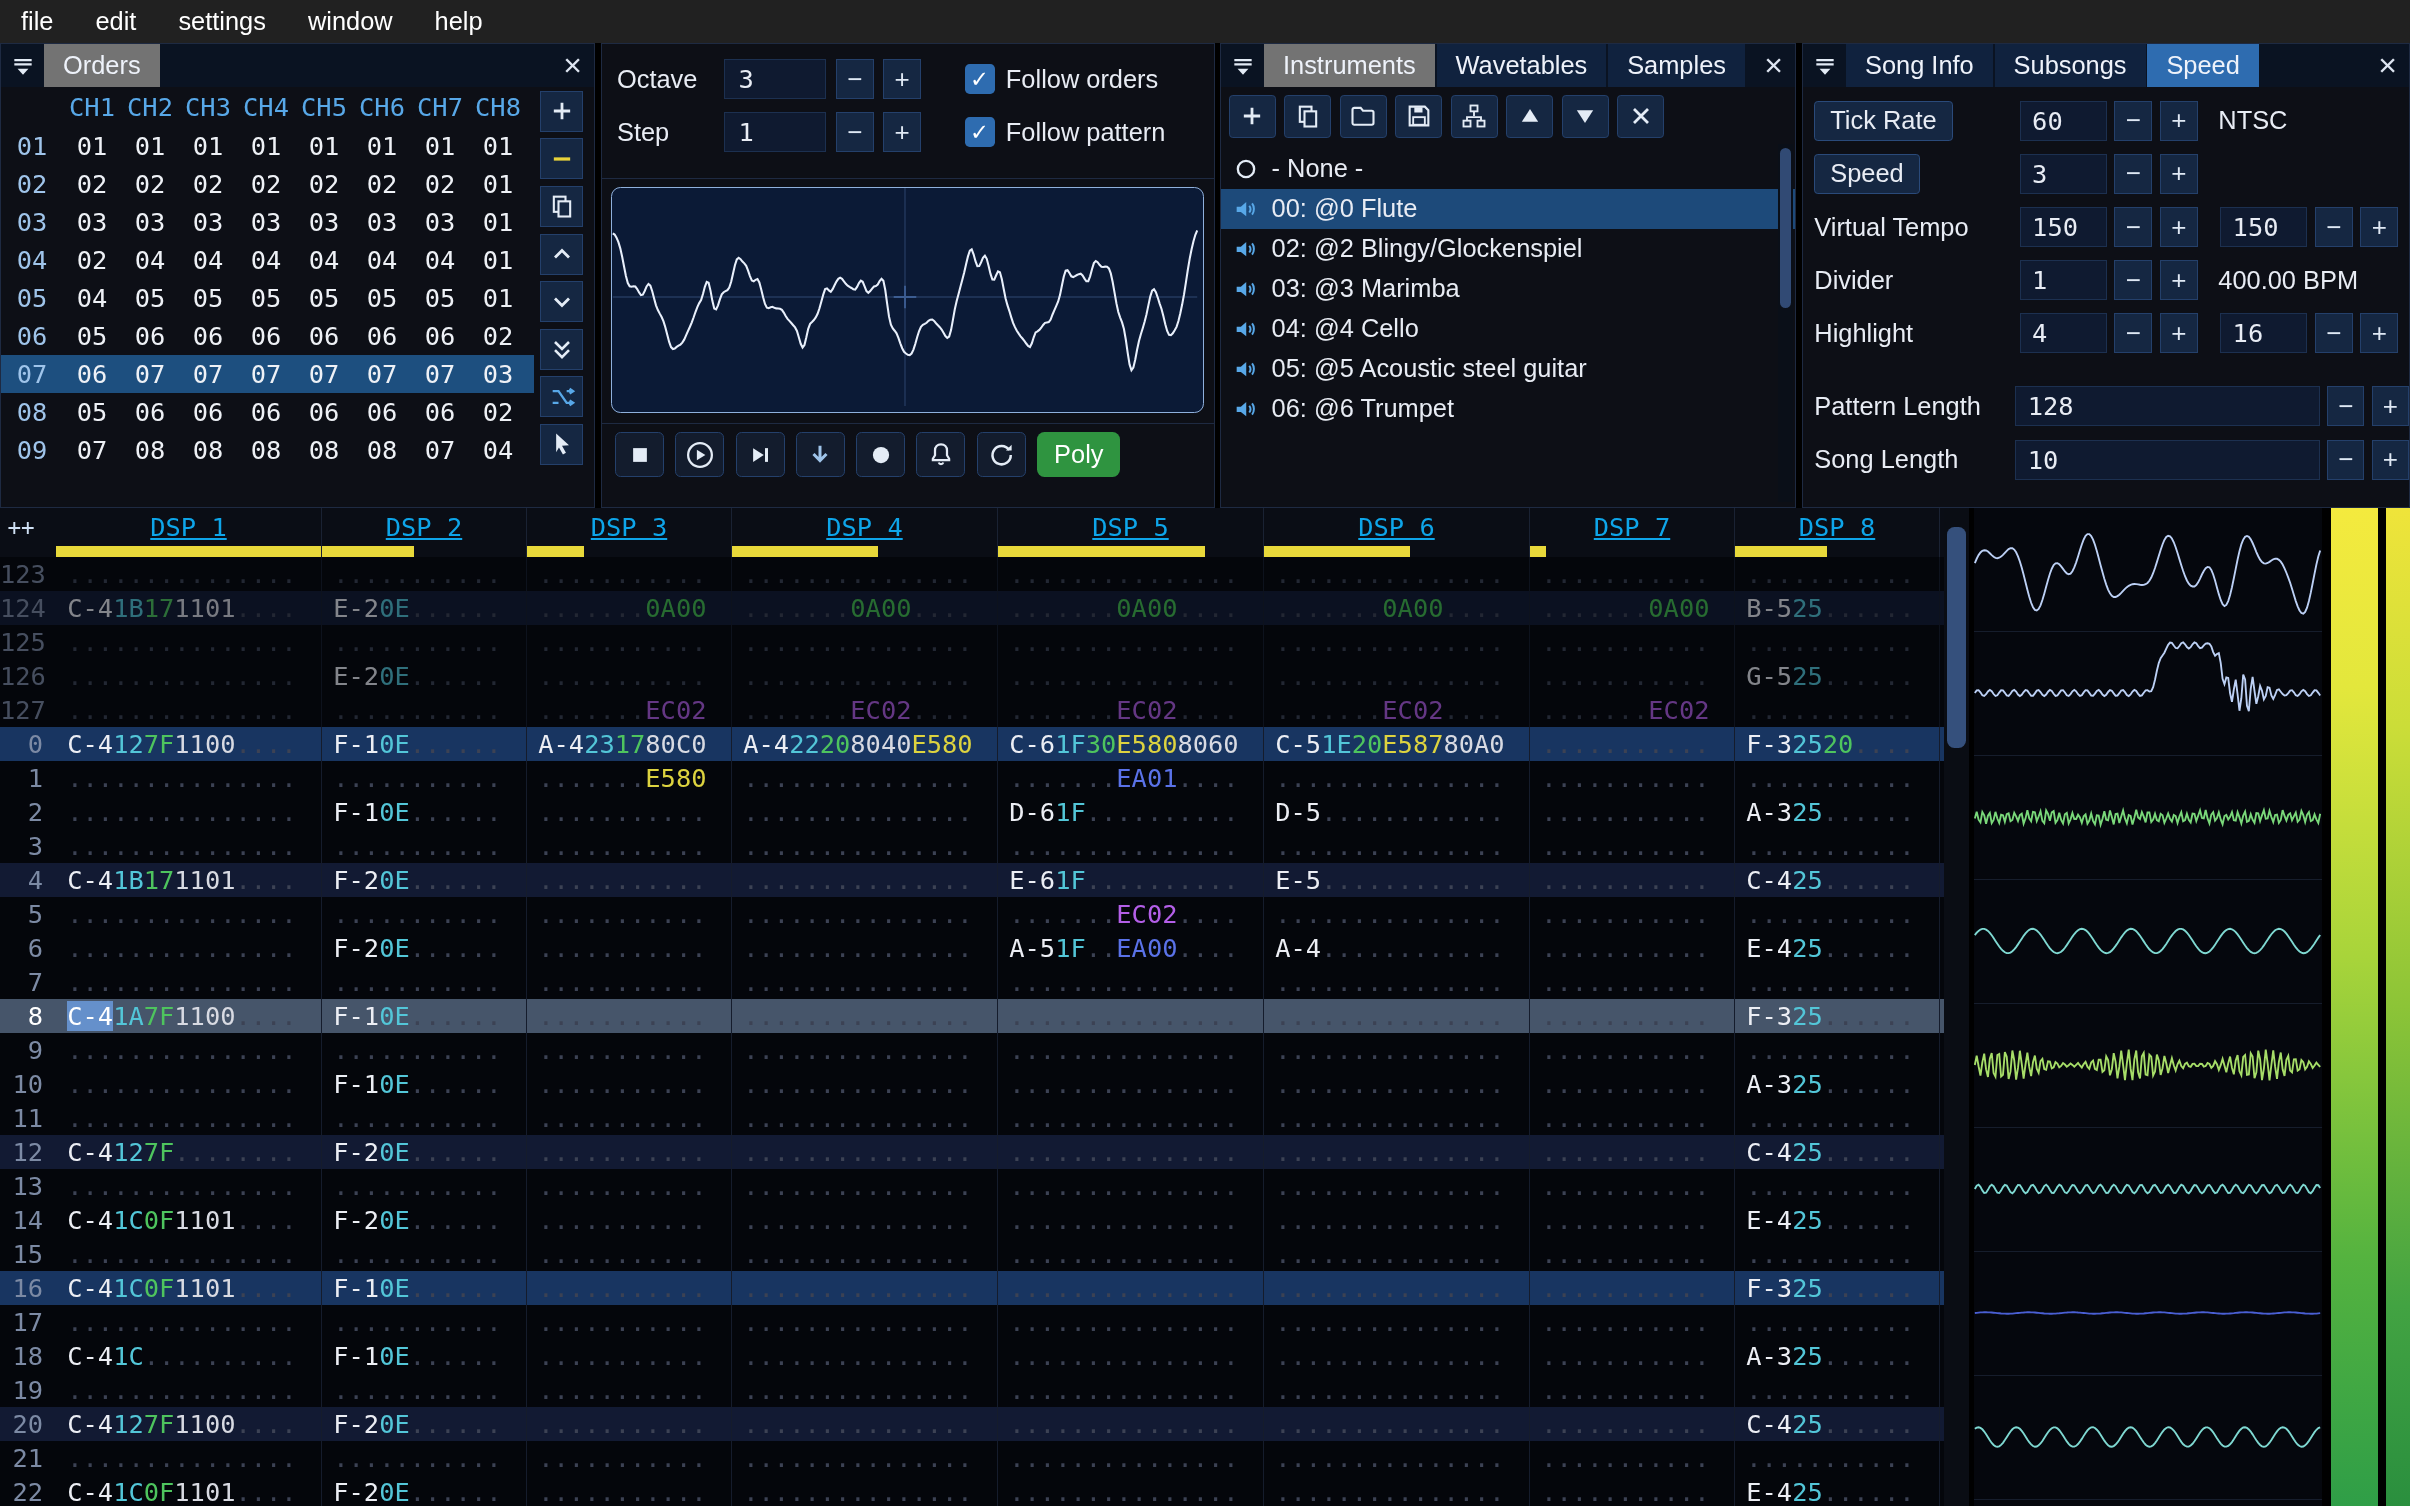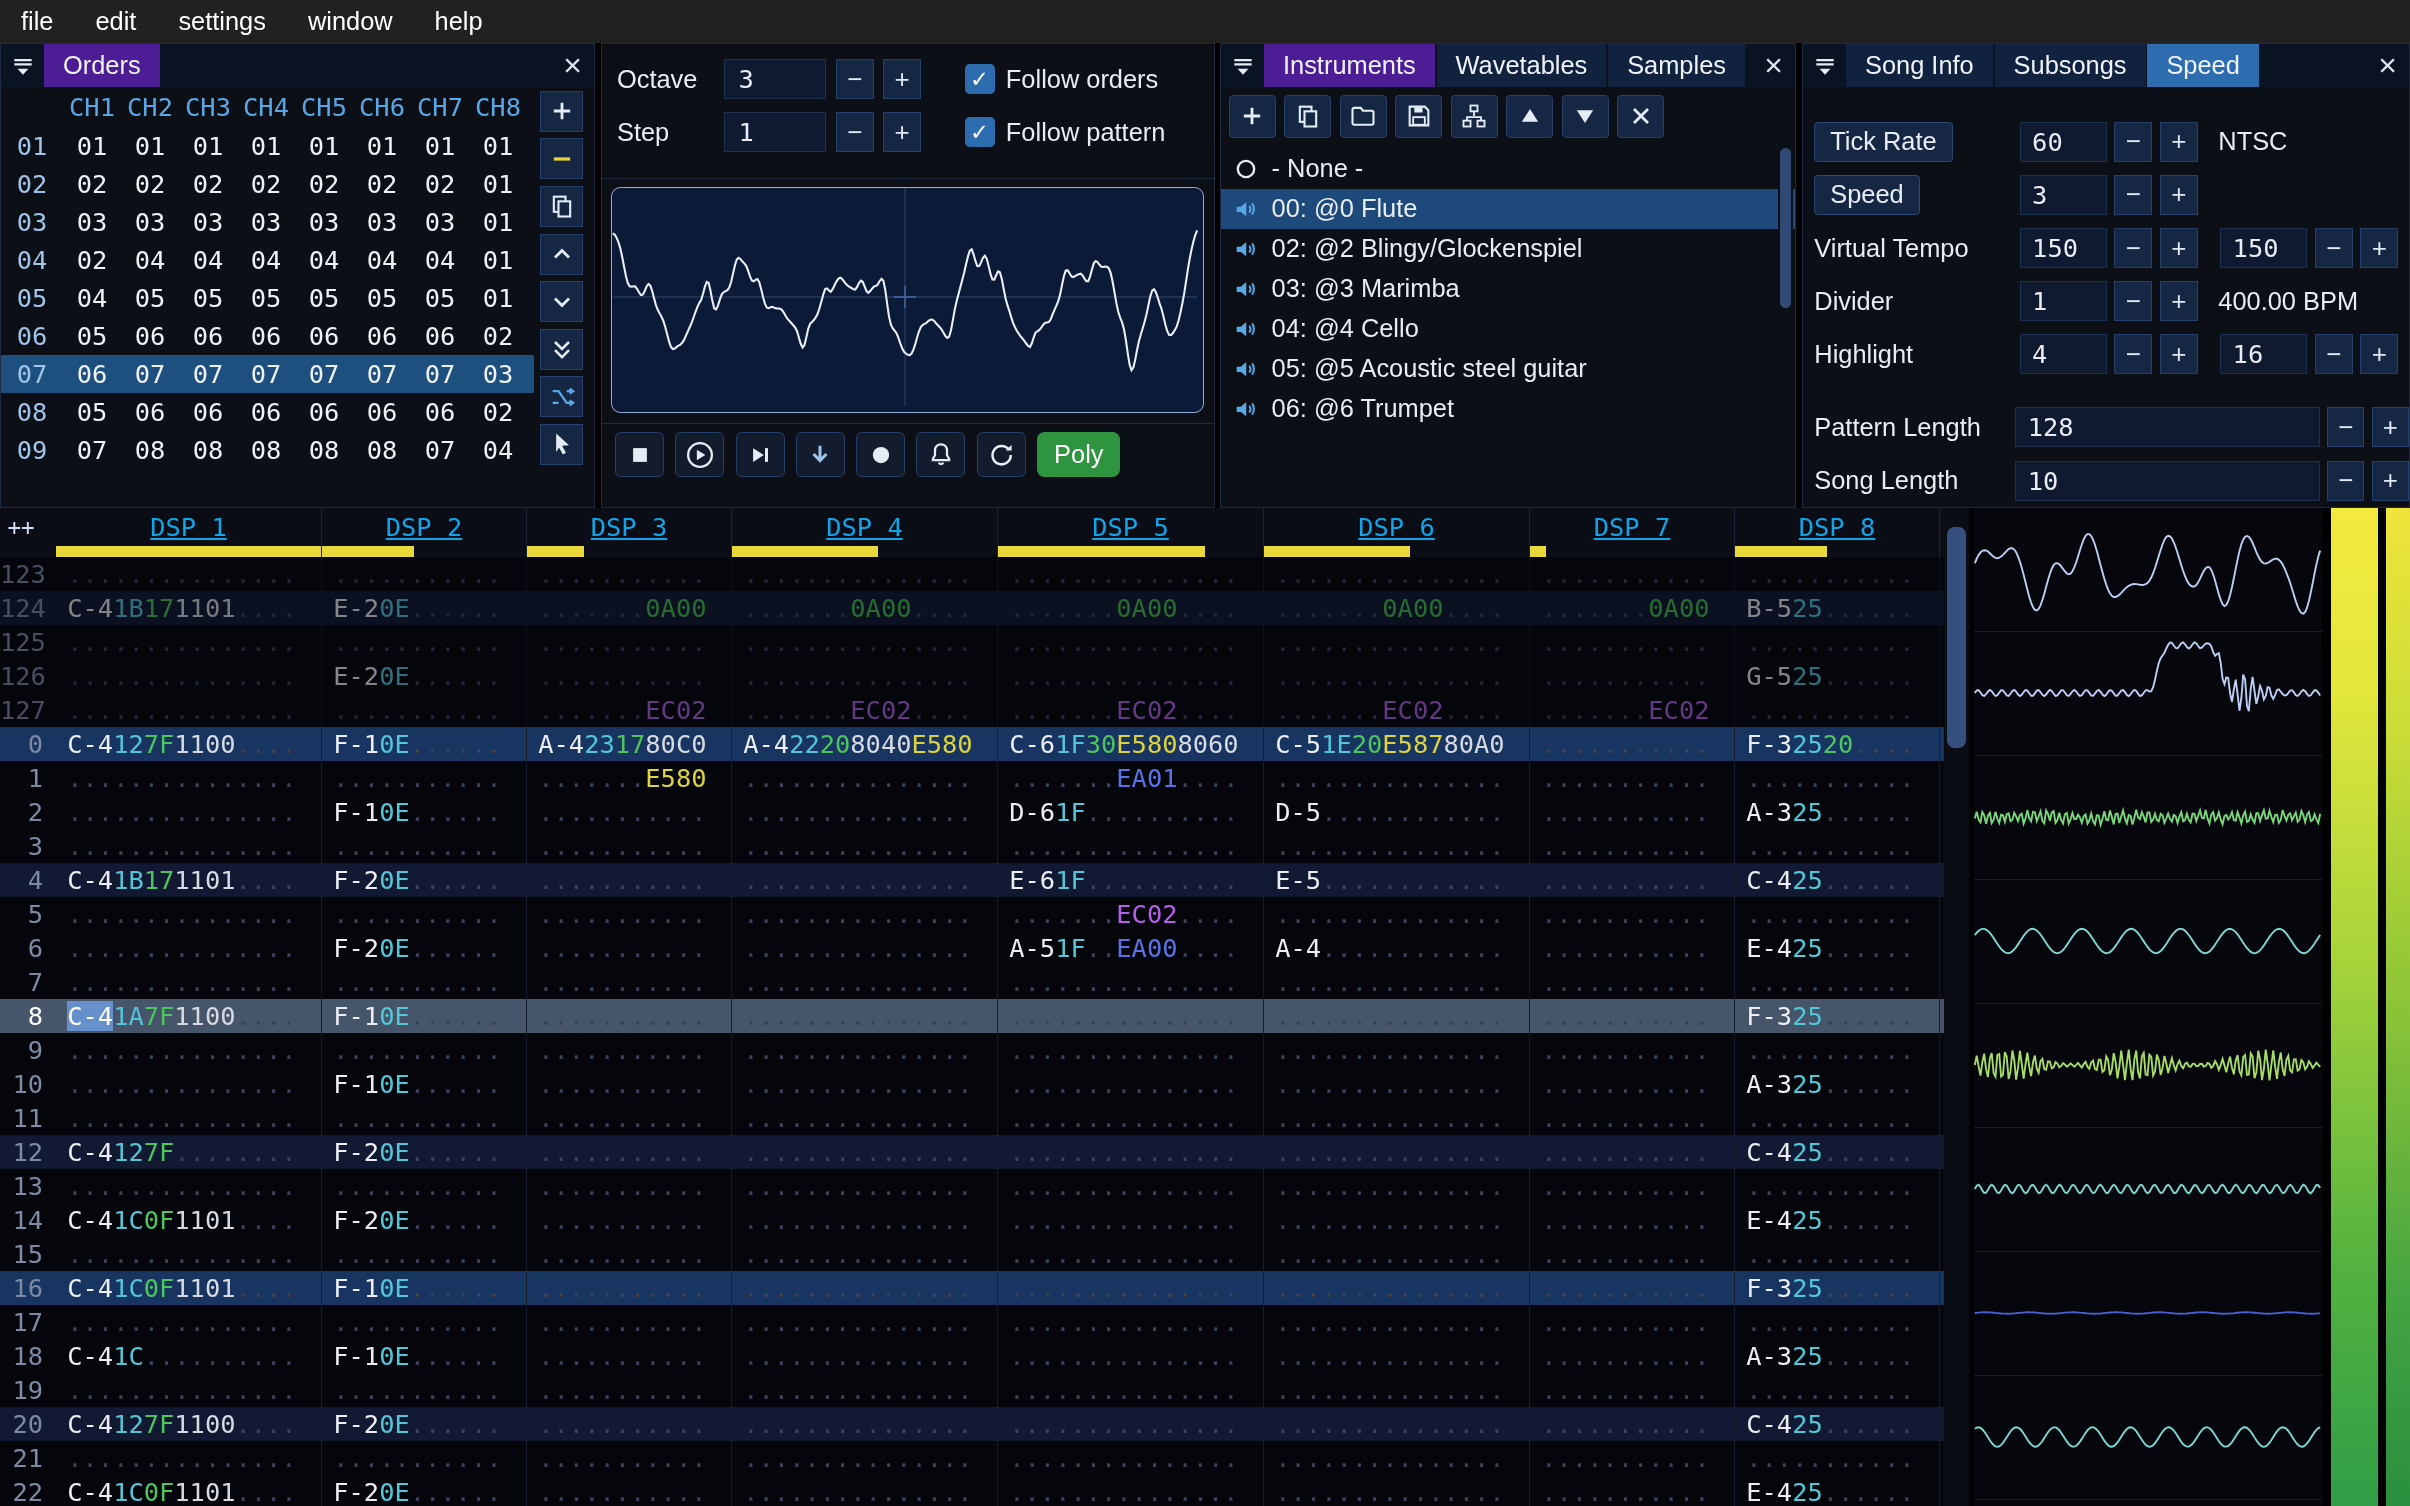--- a/index.html
+++ b/index.html
@@ -16,21 +16,21 @@
   
   .panel{position:absolute;top:43px;height:465px;background:#0d0f16;border:0.9px solid #1e2a42;overflow:hidden;}
   .orders-panel{left:0;width:595px;}
   .mid-panel{left:601px;width:614px;}
   .instruments-panel{left:1220px;width:576px;}
   .songinfo-panel{left:1802px;width:608px;}
 
   .tabbar{height:43px;background:#0a1322;display:flex;align-items:stretch;}
   .tabs{display:flex;gap:1.9px;}
   .tab{display:flex;align-items:center;padding:0 19px;font-size:25.4px;background:#10223e;color:#eef2fa;white-space:nowrap;}
-  .tab.active{background:#4c1d95;}
+  .tab.active{background:#737373;}
   .tab.focused{background:#2e6cb0;}
   .panelmenu{width:43px;display:flex;align-items:center;justify-content:center;}
   .panelmenu svg{width:26px;height:26px;}
   .closex{margin-left:auto;width:43px;display:flex;align-items:center;justify-content:center;color:#dfe6f2;font-size:32px;}
 
   
   .orders-body{display:flex;}
   .orders-table{width:533px;}
   .orders-header{display:flex;height:40px;line-height:40px;font-size:25.4px;color:#58a8e8;}
   .oh-blank{width:62px;}
@@ -64,21 +64,21 @@
   .ibtn svg{width:28px;height:28px;}
   .ilist{margin-top:3.8px;}
   .inst-row{display:flex;align-items:center;gap:11.3px;height:40px;padding-left:11.3px;font-size:25.4px;}
   .inst-row.selected{background:#1d4a7a;}
   .inst-icon{display:flex;align-items:center;}
   .inst-icon svg{width:28px;height:28px;}
   .iscroll{position:absolute;right:1.9px;top:100px;width:15px;height:358px;background:#0a0f18;}
   .ithumb{position:absolute;left:1.9px;top:3.8px;width:11.3px;height:160px;background:#314a74;border-radius:5.6px;}
 
   
-  .si-body{padding-top:22px;}
+  .si-body{padding-top:1px;}
   .si-row{display:flex;align-items:center;gap:7.5px;margin:12.2px 0 0 11.3px;font-size:25.4px;height:41px;}
   .si-row.gap-top{margin-top:32px;}
   .si-labelwrap{width:198px;display:flex;align-items:center;}
   .framed{display:inline-flex;align-items:center;height:40px;padding:0 15px;background:#152742;border:0.9px solid #2a4a7a;border-radius:3.8px;}
   .si-input{width:87px;height:40px;background:#0f1a30;border:0.9px solid #1c3050;display:flex;align-items:center;padding-left:11.3px;}
   .si-input.wide{width:311px;}
   .si-extra{margin-left:13px;white-space:nowrap;}
   .grp2{margin-left:15px;display:flex;align-items:center;gap:7.5px;}
 
   

